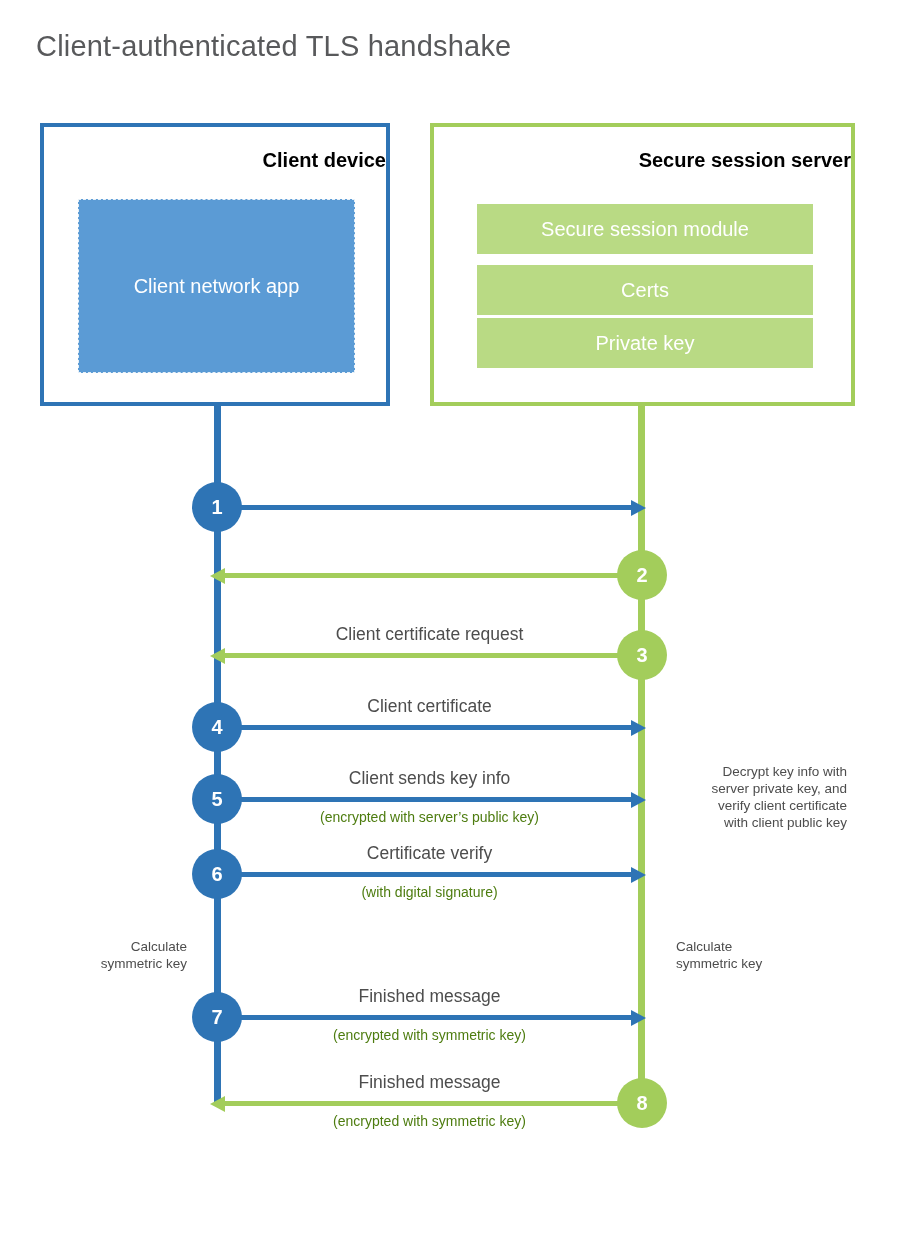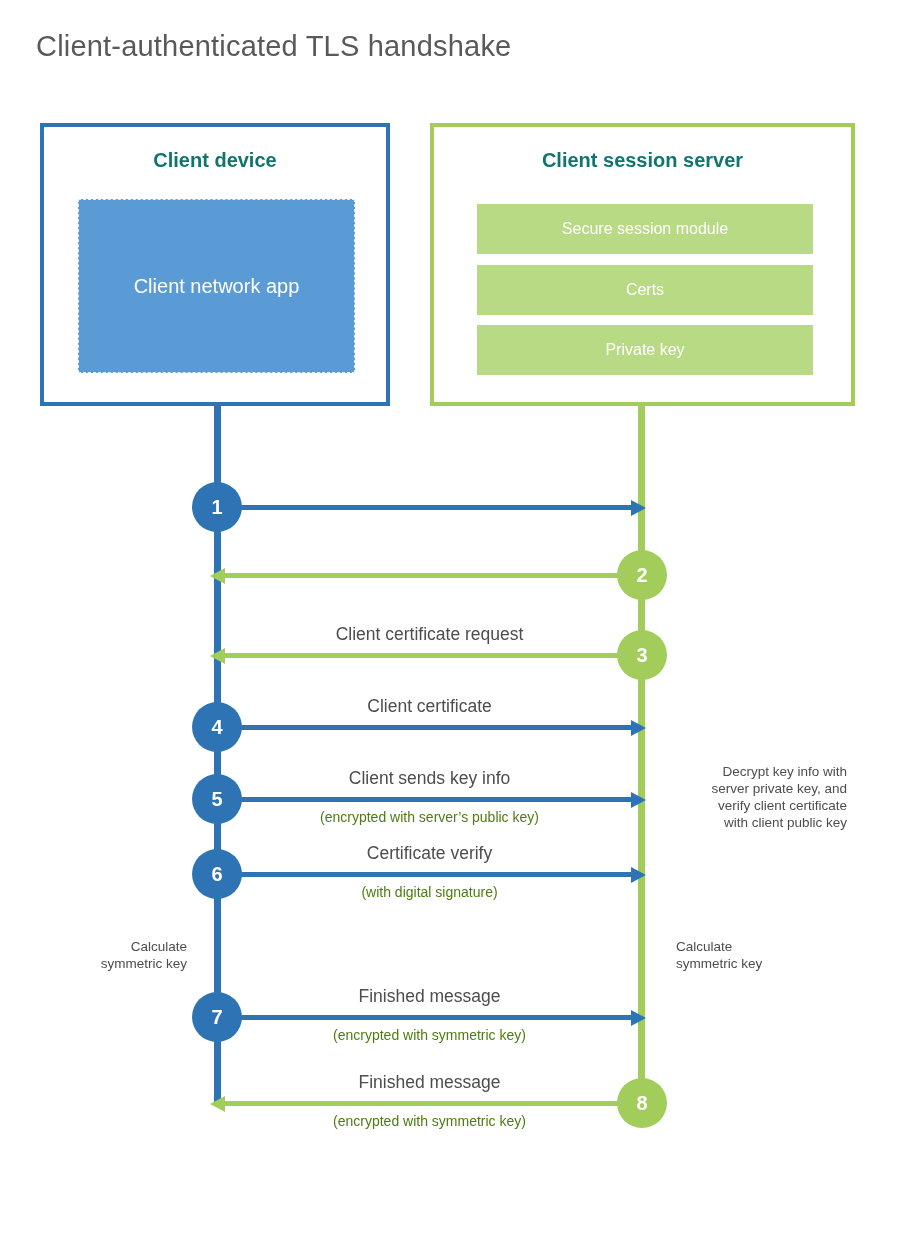--- a/index.html
+++ b/index.html
@@ -10,32 +10,32 @@
   .abs{position:absolute;}
   
   .page-title{
     left:36px;top:30px;font-size:29px;font-weight:300;color:#58595b;letter-spacing:0.2px;text-align:right;
   }
   
   .actor-box{box-sizing:border-box;background:#fff;}
   .client-box{left:40px;top:123px;width:350px;height:283px;border:4px solid #2e74b5;}
   .server-box{left:430px;top:123px;width:425px;height:283px;border:4px solid #a3cd5b;}
   .actor-title{
-    left:0;right:0;top:22px;text-align:center;font-size:20px;font-weight:bold;color:#0f766e;
+    left:0;right:0;top:22px;text-align:right;font-size:20px;font-weight:bold;color:#000000;
   }
   .app-box{
     left:34px;top:72px;width:277px;height:174px;background:#5b9bd5;
     border:1px dashed rgba(255,255,255,0.85);box-sizing:border-box;
     display:flex;align-items:center;justify-content:center;text-align:center;
     color:#ffffff;font-size:20px;line-height:28px;padding:0 40px;
   }
   .module-bar{
     left:43px;width:336px;height:50px;background:#b9da84;
     display:flex;align-items:center;justify-content:center;
-    color:#ffffff;font-size:16px;
+    color:#ffffff;font-size:20px;
   }
   
   .lifeline{width:7px;top:404px;}
   .lifeline.blue{left:214px;height:702px;background:#2e74b5;}
   .lifeline.green{left:638px;height:699px;background:#a3cd5b;}
   
   .circle{
     width:50px;height:50px;border-radius:50%;display:flex;align-items:center;justify-content:center;
     color:#fff;font-size:20px;font-weight:bold;z-index:3;
   }
@@ -76,24 +76,24 @@
 <div id="canvas">
 
   <div class="abs page-title">Client-authenticated TLS handshake</div>
 
   <div class="abs actor-box client-box">
     <div class="abs actor-title">Client device</div>
     <div class="abs app-box">Client network app</div>
   </div>
 
   <div class="abs actor-box server-box">
-    <div class="abs actor-title">Client session server</div>
+    <div class="abs actor-title">Secure session server</div>
     <div class="abs module-bar" style="top:77px;">Secure session module</div>
     <div class="abs module-bar" style="top:138px;">Certs</div>
-    <div class="abs module-bar" style="top:198px;">Private key</div>
+    <div class="abs module-bar" style="top:191px;">Private key</div>
   </div>
 
   <div class="abs lifeline blue"></div>
   <div class="abs lifeline green"></div>
 
   <div class="abs arrow right" style="top:505px;">
       <div class="shaft"></div>
       <div class="head"></div>
     </div>
   <div class="abs circle blue" style="top:482px;">

